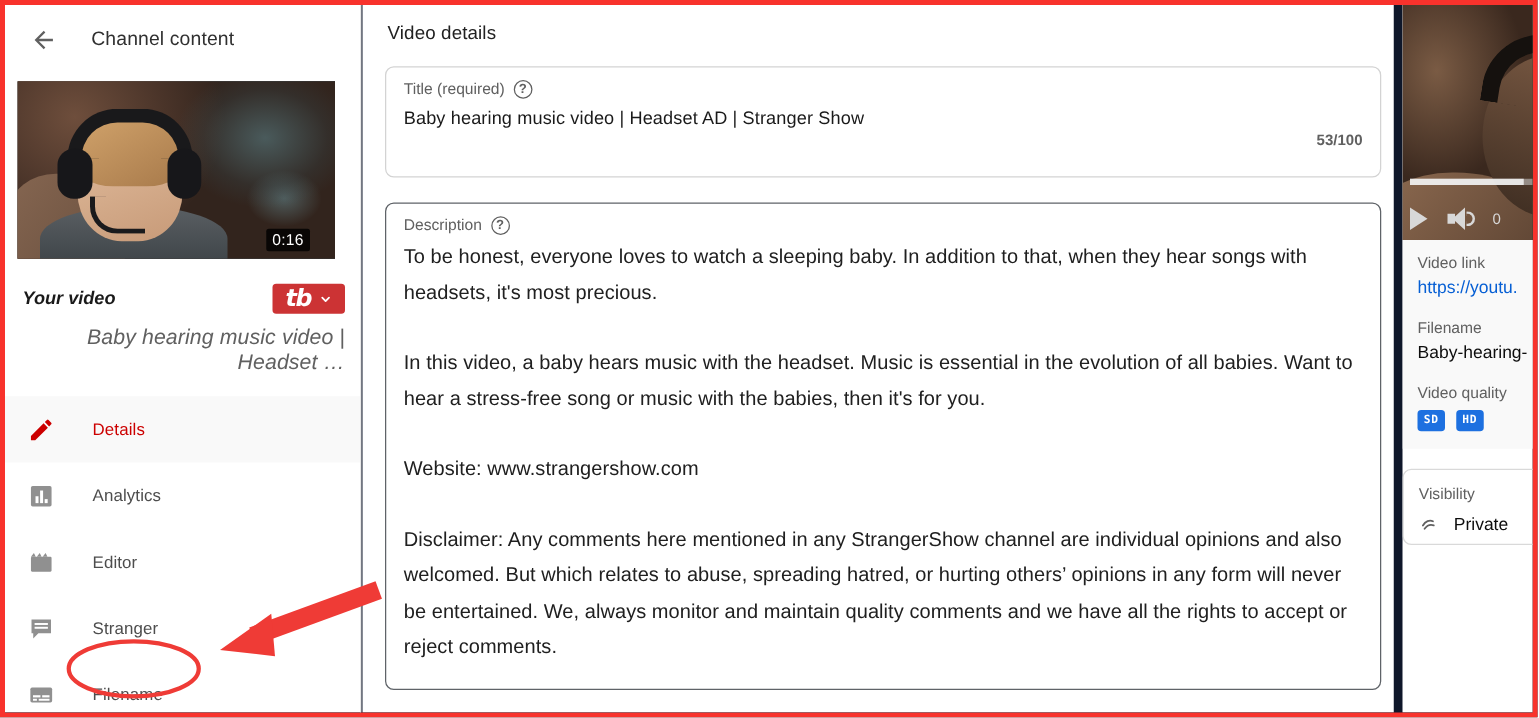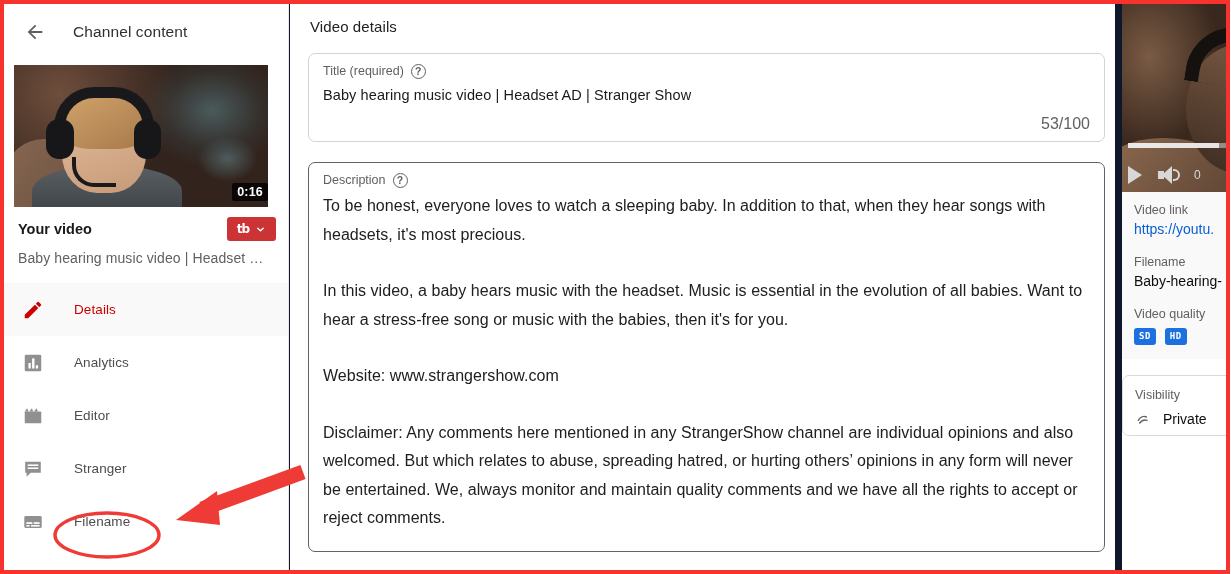--- a/index.html
+++ b/index.html
@@ -40,37 +40,37 @@
   }
   .thumb-chair { position:absolute; left:-6px; bottom:-6px; width:92px; height:74px; background:linear-gradient(120deg,#8a6a54,#6d5240); border-radius:40% 55% 10% 10%; opacity:.92; }
   .thumb-shoulder { position:absolute; left:18px; bottom:-10px; width:150px; height:52px; background:linear-gradient(180deg,#5a5f63,#3b4145); border-radius:60% 60% 0 0; }
   .thumb-head { position:absolute; left:48px; top:36px; width:84px; height:92px; background:linear-gradient(160deg,#e3bfa0,#c79a78); border-radius:46% 46% 42% 42%; }
   .thumb-hair { position:absolute; left:45px; top:28px; width:90px; height:56px; background:linear-gradient(150deg,#d2a46c,#a7794a); border-radius:50% 50% 35% 35%; }
   .thumb-hp-band { position:absolute; left:40px; top:22px; width:100px; height:40px; border:11px solid #19191b; border-bottom:none; border-radius:52px 52px 0 0; }
   .thumb-hp-l { position:absolute; left:32px; top:54px; width:28px; height:40px; background:#17171a; border-radius:13px; }
   .thumb-hp-r { position:absolute; left:120px; top:54px; width:27px; height:40px; background:#17171a; border-radius:13px; }
   .thumb-mic { position:absolute; left:58px; top:92px; width:44px; height:30px; border-left:4px solid #1a1a1c; border-bottom:4px solid #1a1a1c; border-radius:0 0 0 22px; }
   .duration {
-    position:absolute; right:0; bottom:6px;
+    position:absolute; right:20px; bottom:6px;
     background:rgba(0,0,0,.82); color:#fff;
-    font-size:12.5px; font-weight:bold; padding:1px 5px; border-radius:2px;
+    font-size:12.5px; font-weight:normal; padding:1px 5px; border-radius:2px;
     line-height:16px; letter-spacing:.2px;
   }
 
-  .vid-meta { padding:10px 12px 0 14px; }
+  .vid-meta { padding:20px 12px 0 14px;font-style:italic; }
   .vid-meta-row { display:flex; align-items:center; justify-content:space-between; }
   .your-video { font-size:14.5px; font-weight:bold; color:#1a1a1a; }
   .tb-btn {
     display:flex; align-items:center; gap:5px;
     background:#cc3334; border-radius:3px;
     padding:4px 9px 4px 10px; cursor:pointer;
   }
-  .tb-logo { color:#fff; font-size:12px; font-weight:bold; line-height:16px; letter-spacing:-1px; font-family:"DejaVu Sans", sans-serif; }
+  .tb-logo { color:#fff; font-size:19px; font-weight:bold; line-height:16px; letter-spacing:-1px; font-family:"DejaVu Sans", sans-serif; }
   .tb-chev { color:#fff; font-size:13px; line-height:13px; }
-  .vid-sub { font-size:14px; color:#606060; margin-top:9px; letter-spacing:.1px; }
+  .vid-sub { font-size:17px; color:#606060; margin-top:9px; letter-spacing:.1px;text-align:right; }
 
   .nav { margin-top:17px;text-align:center; }
   .nav-item {
     display:flex; align-items:center; height:53px;
     padding-left:18px; cursor:pointer;
     font-size:13.5px; color:#4d4d4d;
   }
   .nav-item.active { background:#f9f9f9; color:#c00; }
   .nav-icon { width:26px; display:flex; align-items:center; justify-content:flex-start; }
   .nav-label { margin-left:26px; letter-spacing:.1px; }
@@ -83,21 +83,21 @@
     border:1px solid #d3d3d3; border-radius:7px;
     padding:10px 14px 8px 14px;
     position:relative; background:#fff;
   }
   #title-box { margin-top:18px; height:89px; }
   #desc-box { margin-top:20px; height:390px; border-color:#5f6368; overflow:hidden; }
   .field-label { display:flex; align-items:flex-start; gap:7px; font-size:12.5px; color:#606060; }
   .help-icon { width:15px; height:15px; border:1.4px solid #606060; border-radius:50%; color:#606060;
     font-size:10.5px; line-height:12px; text-align:center; font-weight:bold; display:inline-block; }
   .field-value { font-size:14.5px; color:#1a1a1a; margin-top:8px; letter-spacing:.1px; }
-  .counter { position:absolute; right:14px; bottom:8px; font-size:16px; color:#606060; }
+  .counter { position:absolute; right:14px; bottom:22px; font-size:12px; color:#606060;font-weight:bold; }
   .desc-body { font-size:16px; color:#202020; line-height:28.5px; margin-top:4px; letter-spacing:.05px; }
   .desc-body p { margin:0 0 28px 0; }
 
   
   #right-panel { position:absolute; left:1118px; top:0; width:109px; height:566px; background:#fff; overflow:hidden; }
   .preview-card { width:152px; background:#f9f9f9; }
   .player { position:relative; width:152px; height:188px; background:#241a13; overflow:hidden; }
   .player-bg {
     position:absolute; inset:0;
     background:

